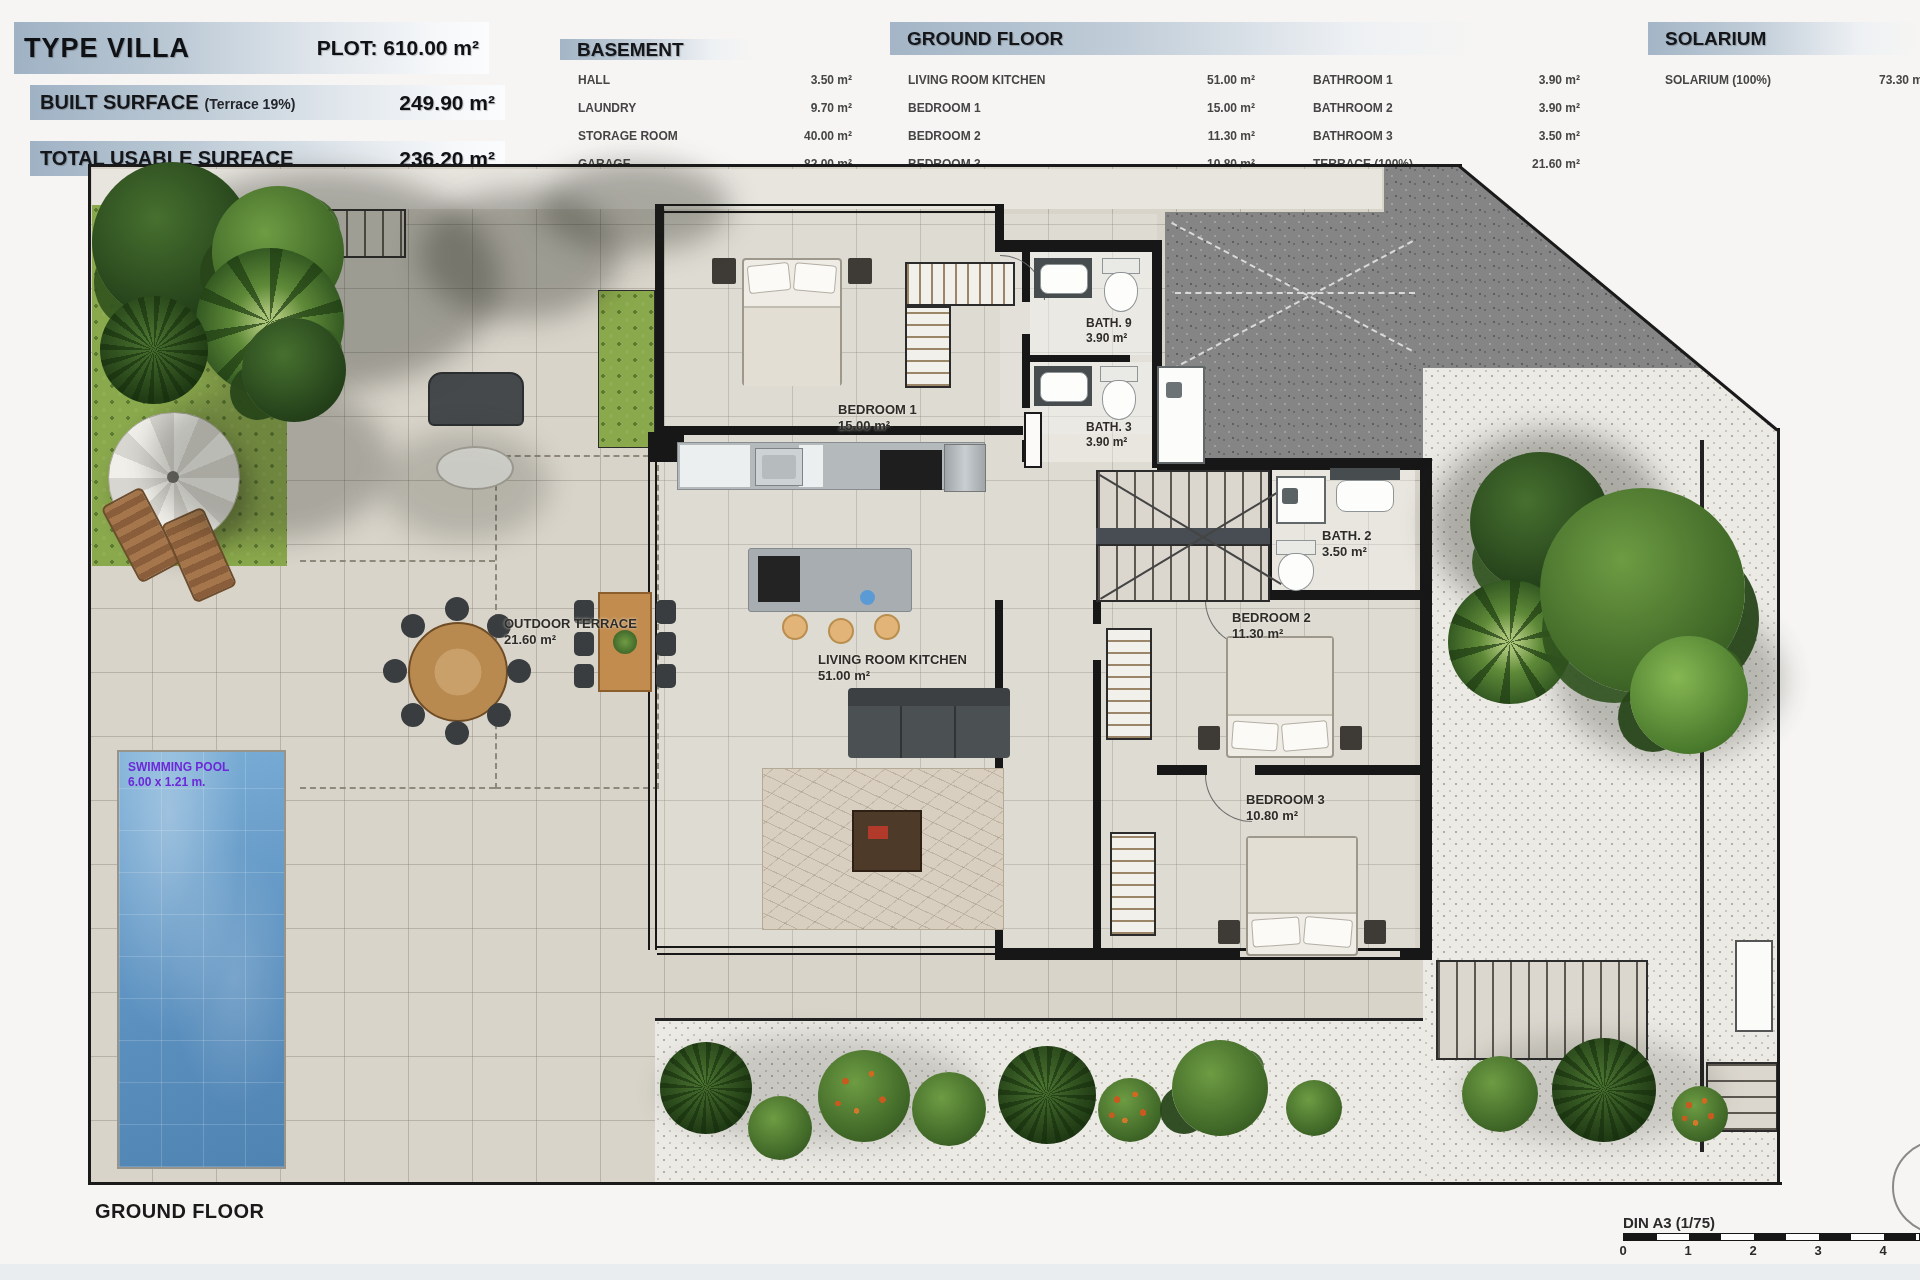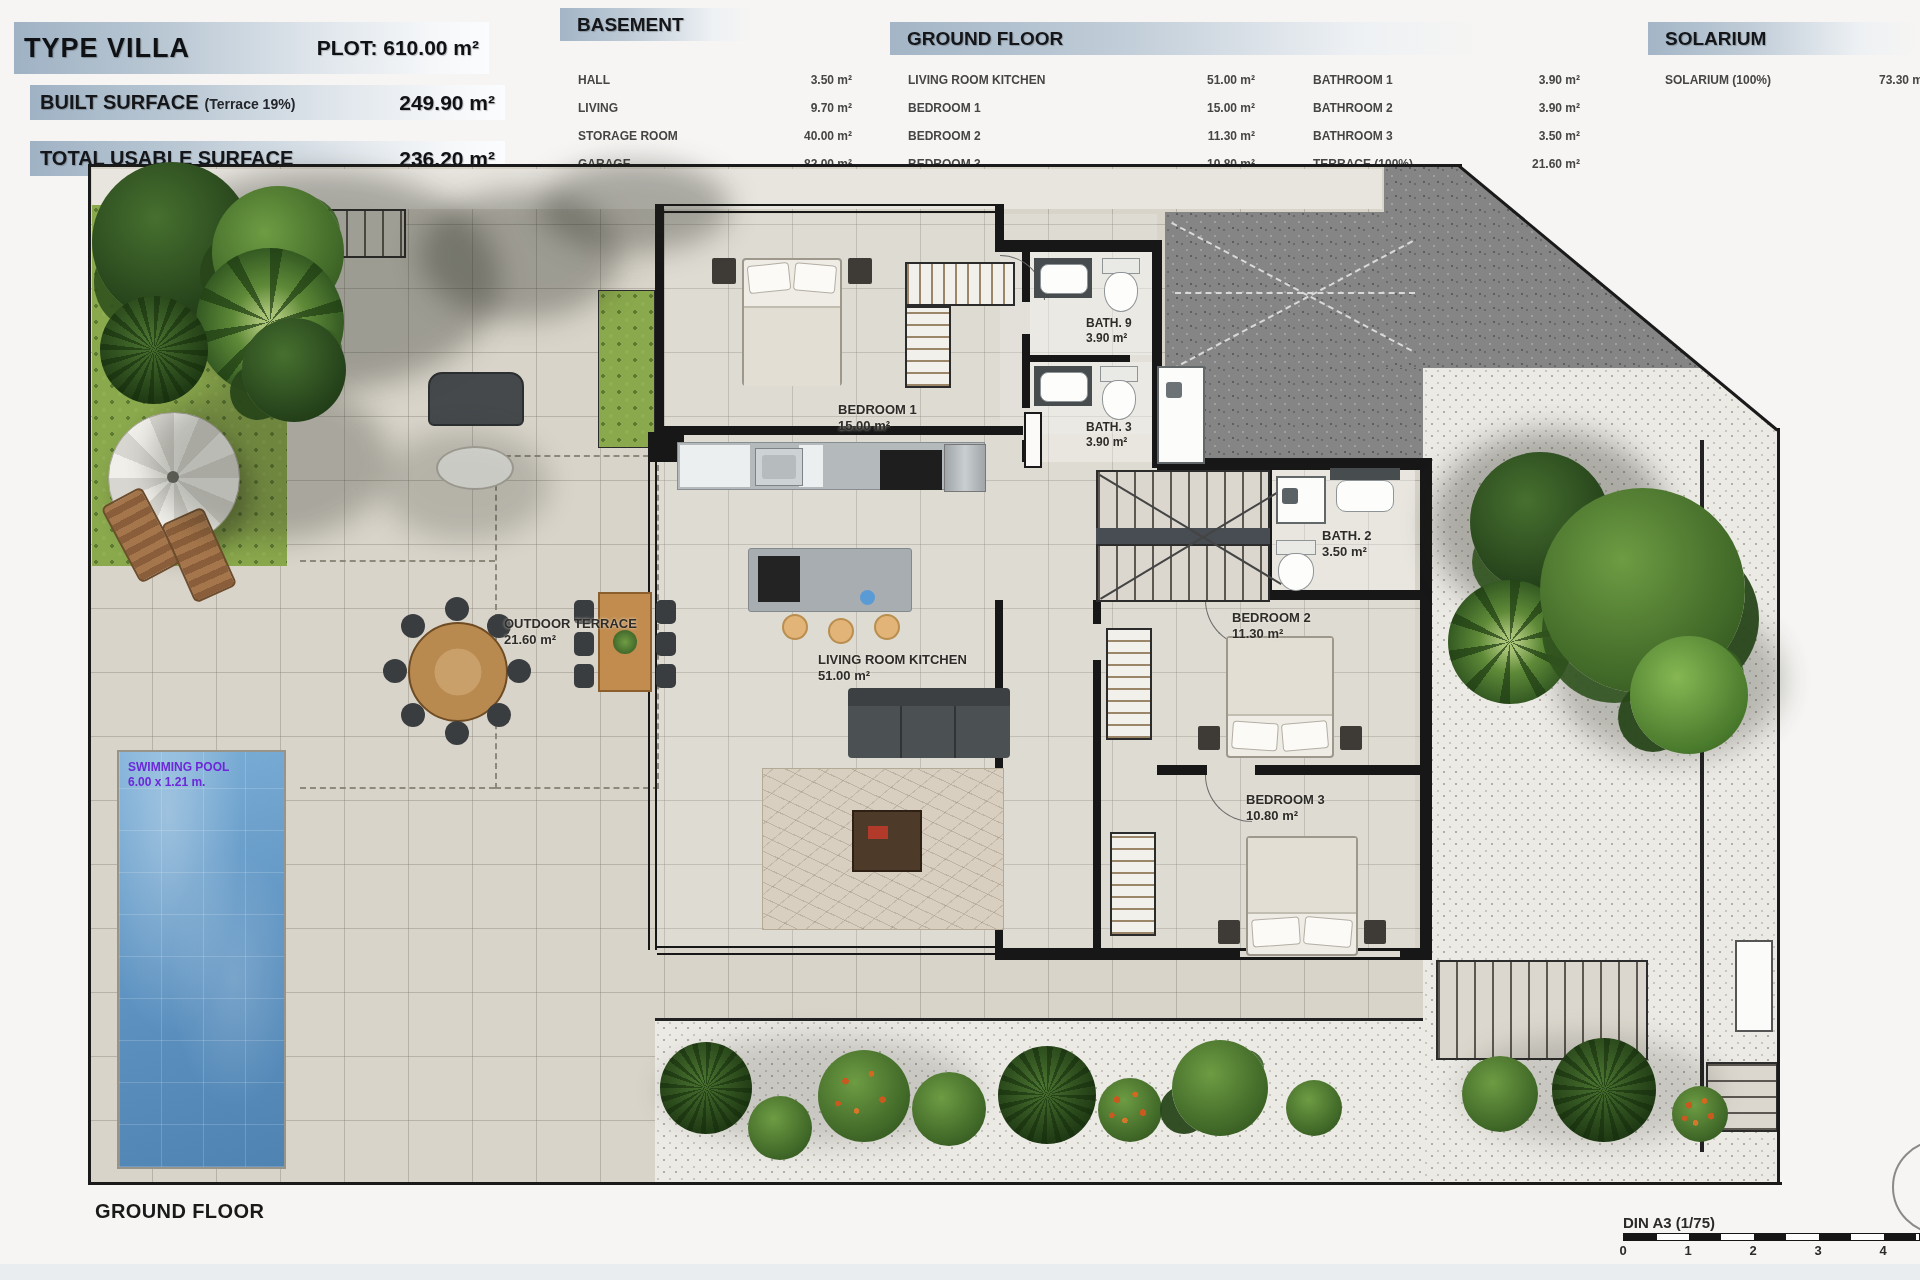--- a/index.html
+++ b/index.html
@@ -108,29 +108,29 @@
 </div>
 <div class="hdr-bar" style="left:30px;top:85px;width:475px;height:35px;">
   <span><span class="lab">BUILT SURFACE</span><span class="note">(Terrace 19%)</span></span>
   <span class="val">249.90 m²</span>
 </div>
 <div class="hdr-bar" style="left:30px;top:141px;width:475px;height:35px;">
   <span class="lab">TOTAL USABLE SURFACE</span>
   <span class="val">236.20 m²</span>
 </div>
 
-<div class="tbl-hdr" style="left:560px;top:8px;width:195px;height:33px;">
+<div class="tbl-hdr" style="left:560px;top:39px;width:195px;height:21px;">
   <span>BASEMENT</span>
 </div>
 <div class="trow" style="left:578px;top:68px;width:274px;">
     <span>HALL</span>
     <span>3.50 m²</span>
   </div>
 <div class="trow" style="left:578px;top:96px;width:274px;">
-    <span>LIVING</span>
+    <span>LAUNDRY</span>
     <span>9.70 m²</span>
   </div>
 <div class="trow" style="left:578px;top:124px;width:274px;">
     <span>STORAGE ROOM</span>
     <span>40.00 m²</span>
   </div>
 <div class="trow" style="left:578px;top:152px;width:274px;">
     <span>GARAGE</span>
     <span>82.00 m²</span>
   </div>

